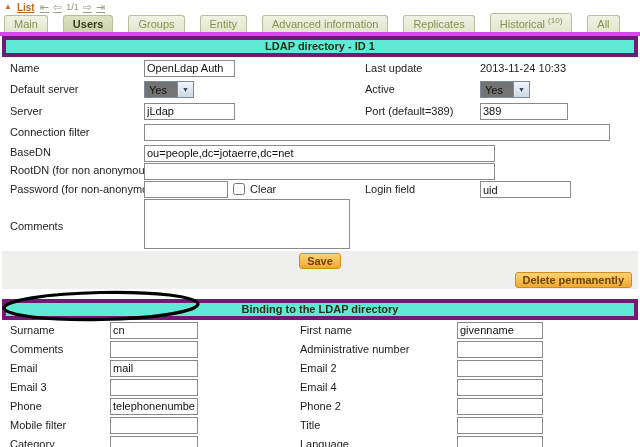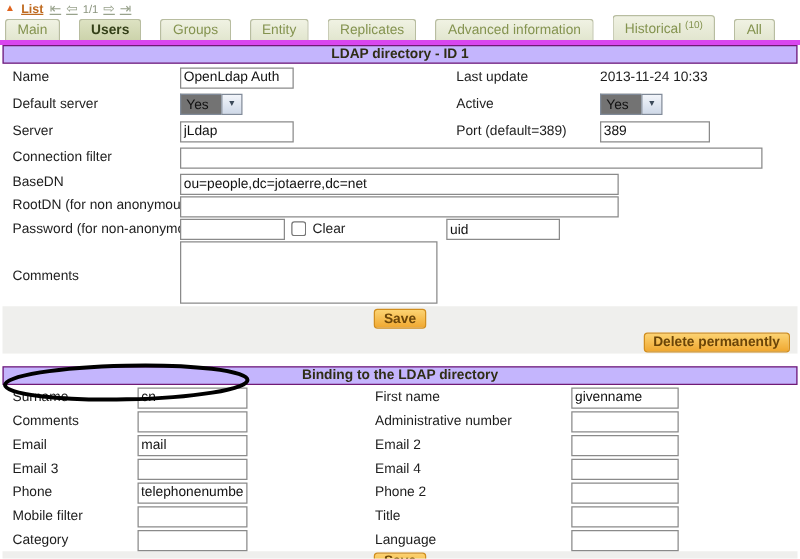--- a/index.html
+++ b/index.html
@@ -17,21 +17,21 @@
   
   .tabbar{display:flex;align-items:flex-end;gap:15px;padding:2px 0 0 4px;border-bottom:4px solid #d946ef;height:17px;}
   .tab{font-size:11px;color:#84934f;background:linear-gradient(#f0f2e3,#e2e6cf);
        border:1px solid #b8bda0;border-bottom:none;border-radius:3px 3px 0 0;
        padding:2px 9px 2px 9px;cursor:pointer;white-space:nowrap;}
   .tab.active{background:linear-gradient(#dde2c2,#ccd3ab);color:#333f17;font-weight:bold;}
   .tab sup{font-size:8px;}
 
   
   .panel{margin:0 2px;background:#fff;}
-  .panel-header{height:13px;line-height:13px;background:#c4b5fd;border:1px solid #701a75;
+  .panel-header{height:13px;line-height:13px;background:#5eead4;border:4px solid #701a75;
                 text-align:center;font-size:11px;font-weight:bold;color:#2f2d16;}
   .lbl{font-size:11px;color:#1d1d1d;padding-left:8px;white-space:nowrap;overflow:hidden;}
   .val-text{font-size:11px;color:#1d1d1d;}
   input[type=text]{height:13px;font-size:11px;font-family:Liberation Sans, sans-serif;
                    border:1px solid #8a8a8a;padding:1px 2px;background:#fff;color:#111;}
   textarea{font-size:11px;font-family:"Liberation Sans",sans-serif;border:1px solid #8a8a8a;
            background:#fff;resize:none;}
   .f1row{display:grid;grid-template-columns:142px 213px 123px 1fr;align-items:center;}
   .f2row{display:grid;grid-template-columns:108px 182px 165px 1fr;align-items:center;height:19px;}
   .h21{height:21px}.h22{height:22px}.h18{height:18px}.h20{height:20px}.h52{height:52px}
@@ -78,22 +78,22 @@
       <a>⇨</a>
       <a>⇥</a>
     </span>
   </div>
 
   <div class="tabbar">
     <span class="tab">Main</span>
     <span class="tab active">Users</span>
     <span class="tab">Groups</span>
     <span class="tab">Entity</span>
+    <span class="tab">Advanced information</span>
     <span class="tab">Replicates</span>
-    <span class="tab">Advanced information</span>
     <span class="tab"><span>Historical</span> <sup>(10)</sup></span>
     <span class="tab">All</span>
   </div>
 
   <div class="panel">
     <div class="panel-header">LDAP directory - ID 1</div>
 
     <div class="f1row h21">
       <span class="lbl">Name</span>
       <span><input type="text" class="w85" value="OpenLdap Auth" style=""></span>
@@ -136,20 +136,21 @@
       <span class="span-rest"><input type="text" class="w345" value="" style=""></span>
     </div>
 
     <div class="f1row h20">
       <span class="lbl">Password (for non-anonymous binds)</span>
       <span class="clear-wrap">
         <input type="text" class="w78" value="" style="">
         <input type="checkbox" style="">
         <span class="val-text">Clear</span>
       </span>
+      <span class="lbl">Login field</span>
       <span><input type="text" class="w85" value="uid" style=""></span>
     </div>
 
     <div class="f1row h52">
       <span class="lbl">Comments</span>
       <span class="span-rest"><textarea style="width: 200px; height: 44px;"></textarea></span>
     </div>
 
     <div class="save-row">
       <button class="btn">Save</button>

